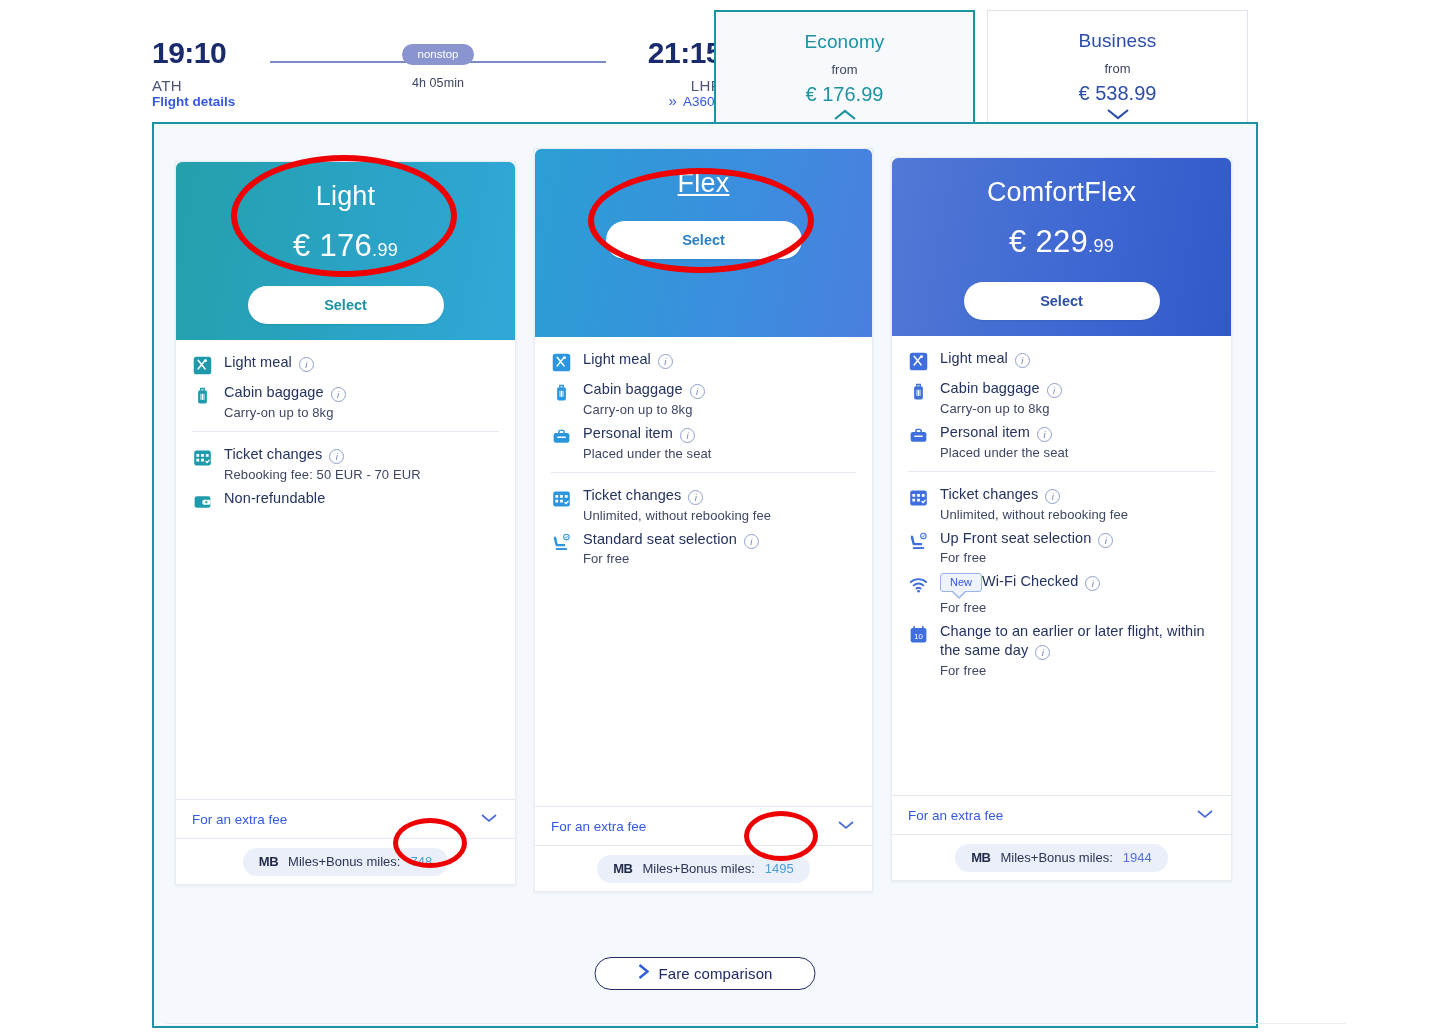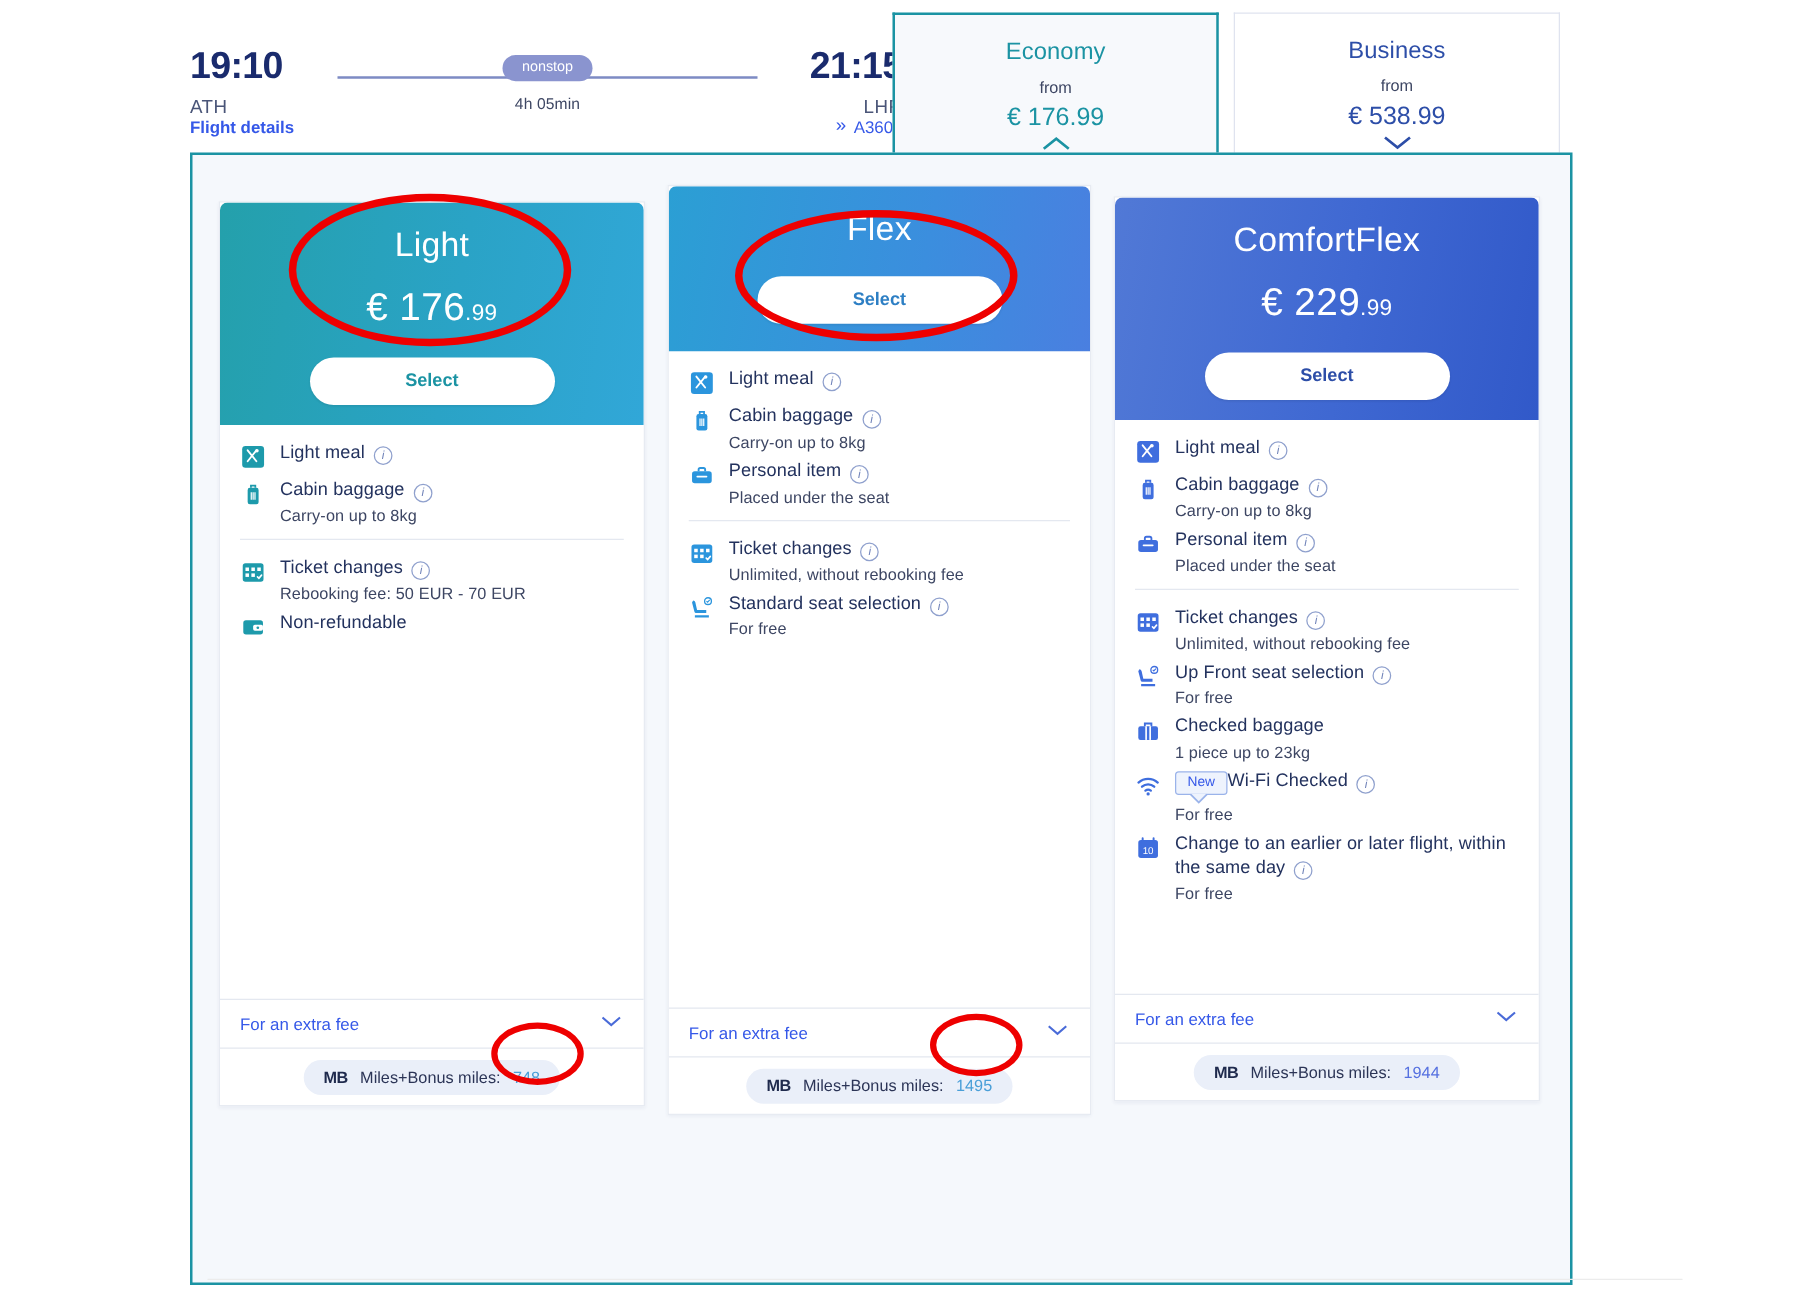--- a/index.html
+++ b/index.html
@@ -74,21 +74,21 @@
   }
   .card-light      { left: 21px;  top: 37px; width: 341px; height: 724px; }
   .card-flex       { left: 380px; top: 24px; width: 339px; height: 744px; }
   .card-comfort    { left: 737px; top: 33px; width: 341px; height: 724px; }
 
   .card-head {
     position:relative; color:#fff; text-align:center; padding-top:19px;
     border-radius: 6px 6px 0 0;
   }
   .head-light   { height: 178px; background: linear-gradient(100deg,#24a0ab 0%, #2aa3c6 55%, #31a7d8 100%); }
-  .head-flex    { height: 132px; background: linear-gradient(100deg,#2b9fd4 0%, #3b8ede 60%, #4a7fe0 100%); }
+  .head-flex    { height: 188px; background: linear-gradient(100deg,#2b9fd4 0%, #3b8ede 60%, #4a7fe0 100%); text-decoration: underline; }
   .head-comfort { height: 178px; background: linear-gradient(100deg,#5179d6 0%, #3f68d2 55%, #3159c9 100%); }
 
   .fare-name { font-size:27px; font-weight:400; letter-spacing:0.2px; }
   .fare-price { margin-top:16px; font-size:31px; font-weight:400; letter-spacing:0.3px;}
   .fare-cents { font-size:18px; }
   .select-btn {
     margin: 22px auto 0; width: 196px; height: 38px; background:#fff;
     border-radius: 19px; color:#2d7fc4; font-size:14.5px; font-weight:600;
     display:flex; align-items:center; justify-content:center; cursor:pointer;
     box-shadow: 0 1px 2px rgba(0,0,0,0.09);
@@ -429,31 +429,20 @@
                   <path d="M5.6 18.4 h12.8 v2.2 H5.6 z" fill="#3f6ede"></path>
                   <circle cx="17.6" cy="5.6" r="3.1" fill="none" stroke="#3f6ede" stroke-width="1.2"></circle>
                   <path d="M16.2 5.6 l1 1 l2 -2.2" stroke="#3f6ede" stroke-width="1" fill="none"></path>
                 </svg>
               </span>
               <span class="feat-txt"><span class="feat-title">Up Front seat selection</span><span class="info-i">i</span><div class="feat-sub">For free</div></span>
             </div>
             <div class="feat">
               <span class="feat-ico">
                 <svg width="21" height="21" viewBox="0 0 24 24">
-                  <rect x="3" y="8" width="18" height="12.5" rx="2" fill="#3f6ede"></rect>
-                  <path d="M9 8 V5.5 h6 V8" stroke="#3f6ede" stroke-width="1.7" fill="none"></path>
-                  <rect x="9.4" y="8" width="1.5" height="12.5" fill="#fff"></rect>
-                  <rect x="13.1" y="8" width="1.5" height="12.5" fill="#fff"></rect>
-                </svg>
-              </span>
-              <span class="feat-txt"><span class="feat-title">Checked baggage</span><div class="feat-sub">1 piece up to 23kg</div></span>
-            </div>
-            <div class="feat">
-              <span class="feat-ico">
-                <svg width="21" height="21" viewBox="0 0 24 24">
                   <path d="M3.2 9.2 a13 13 0 0 1 17.6 0" stroke="#3f6ede" stroke-width="2.1" fill="none" stroke-linecap="round"></path>
                   <path d="M6.4 13 a8.4 8.4 0 0 1 11.2 0" stroke="#3f6ede" stroke-width="2.1" fill="none" stroke-linecap="round"></path>
                   <path d="M9.5 16.6 a4.2 4.2 0 0 1 5 0" stroke="#3f6ede" stroke-width="2.1" fill="none" stroke-linecap="round"></path>
                   <circle cx="12" cy="19.6" r="1.5" fill="#3f6ede"></circle>
                 </svg>
               </span>
               <span class="feat-txt"><div class="new-badge">New</div><span class="feat-title">Wi-Fi Checked</span><span class="info-i">i</span><div class="feat-sub">For free</div></span>
             </div>
             <div class="feat">
               <span class="feat-ico">
@@ -476,20 +465,28 @@
           <div class="miles-bar">
             <div class="miles-pill">
               <span class="mb-logo">MΒ</span>
               <span>Miles+Bonus miles:</span>
               <span class="miles-num">1944</span>
             </div>
           </div>
         </div>
       </div>
 
+    <div class="fare-compare">
+      <span>
+        <svg width="13" height="17" viewBox="0 0 13 17">
+            <polyline points="2,2 10,8.5 2,15" fill="none" stroke="#2f5cd8" stroke-width="2.4"></polyline>
+          </svg>
+      </span>
+      <span class="fare-compare-label">Fare comparison</span>
+    </div>
   </div>
 
   <div class="bottom-rule"></div>
 
   <div class="annot an1"></div>
   <div class="annot an2"></div>
   <div class="annot an3"></div>
   <div class="annot an4"></div>
 </div>
 

